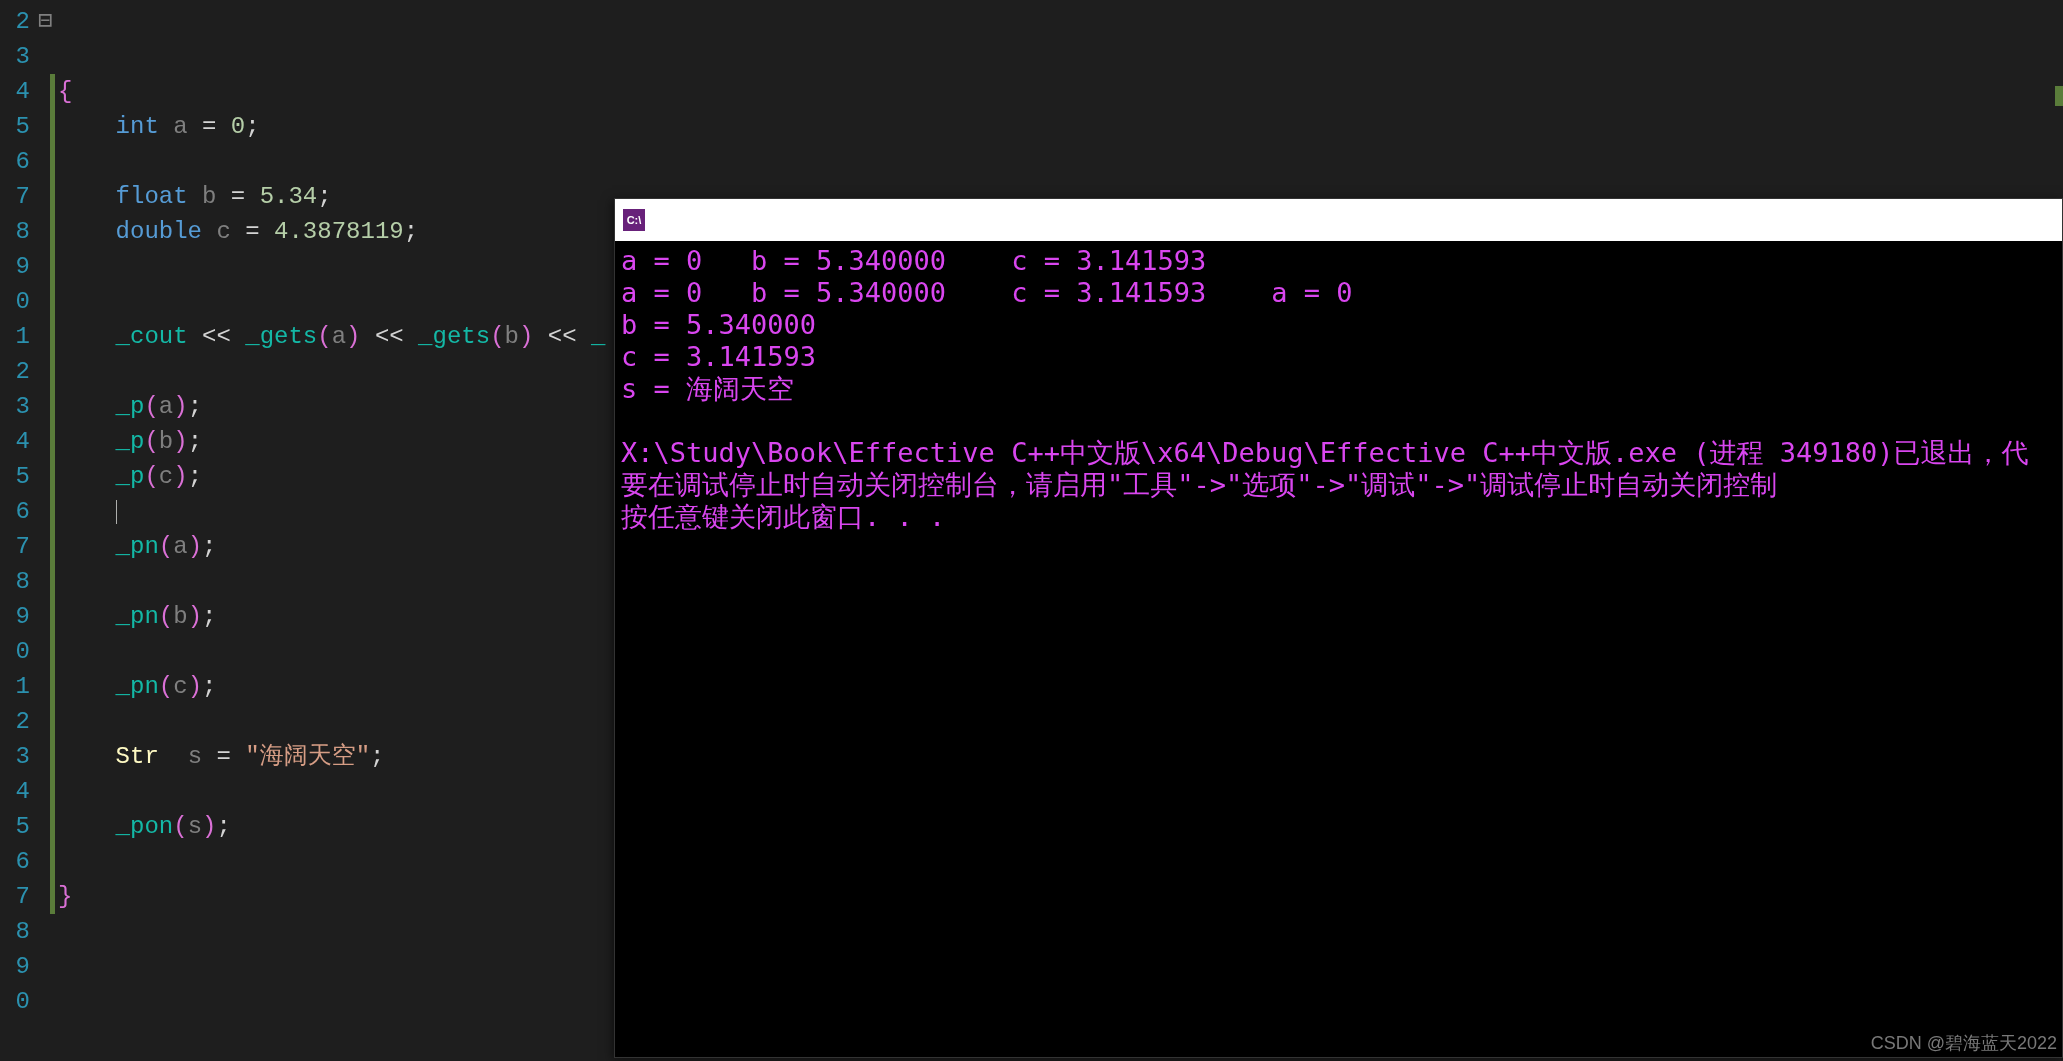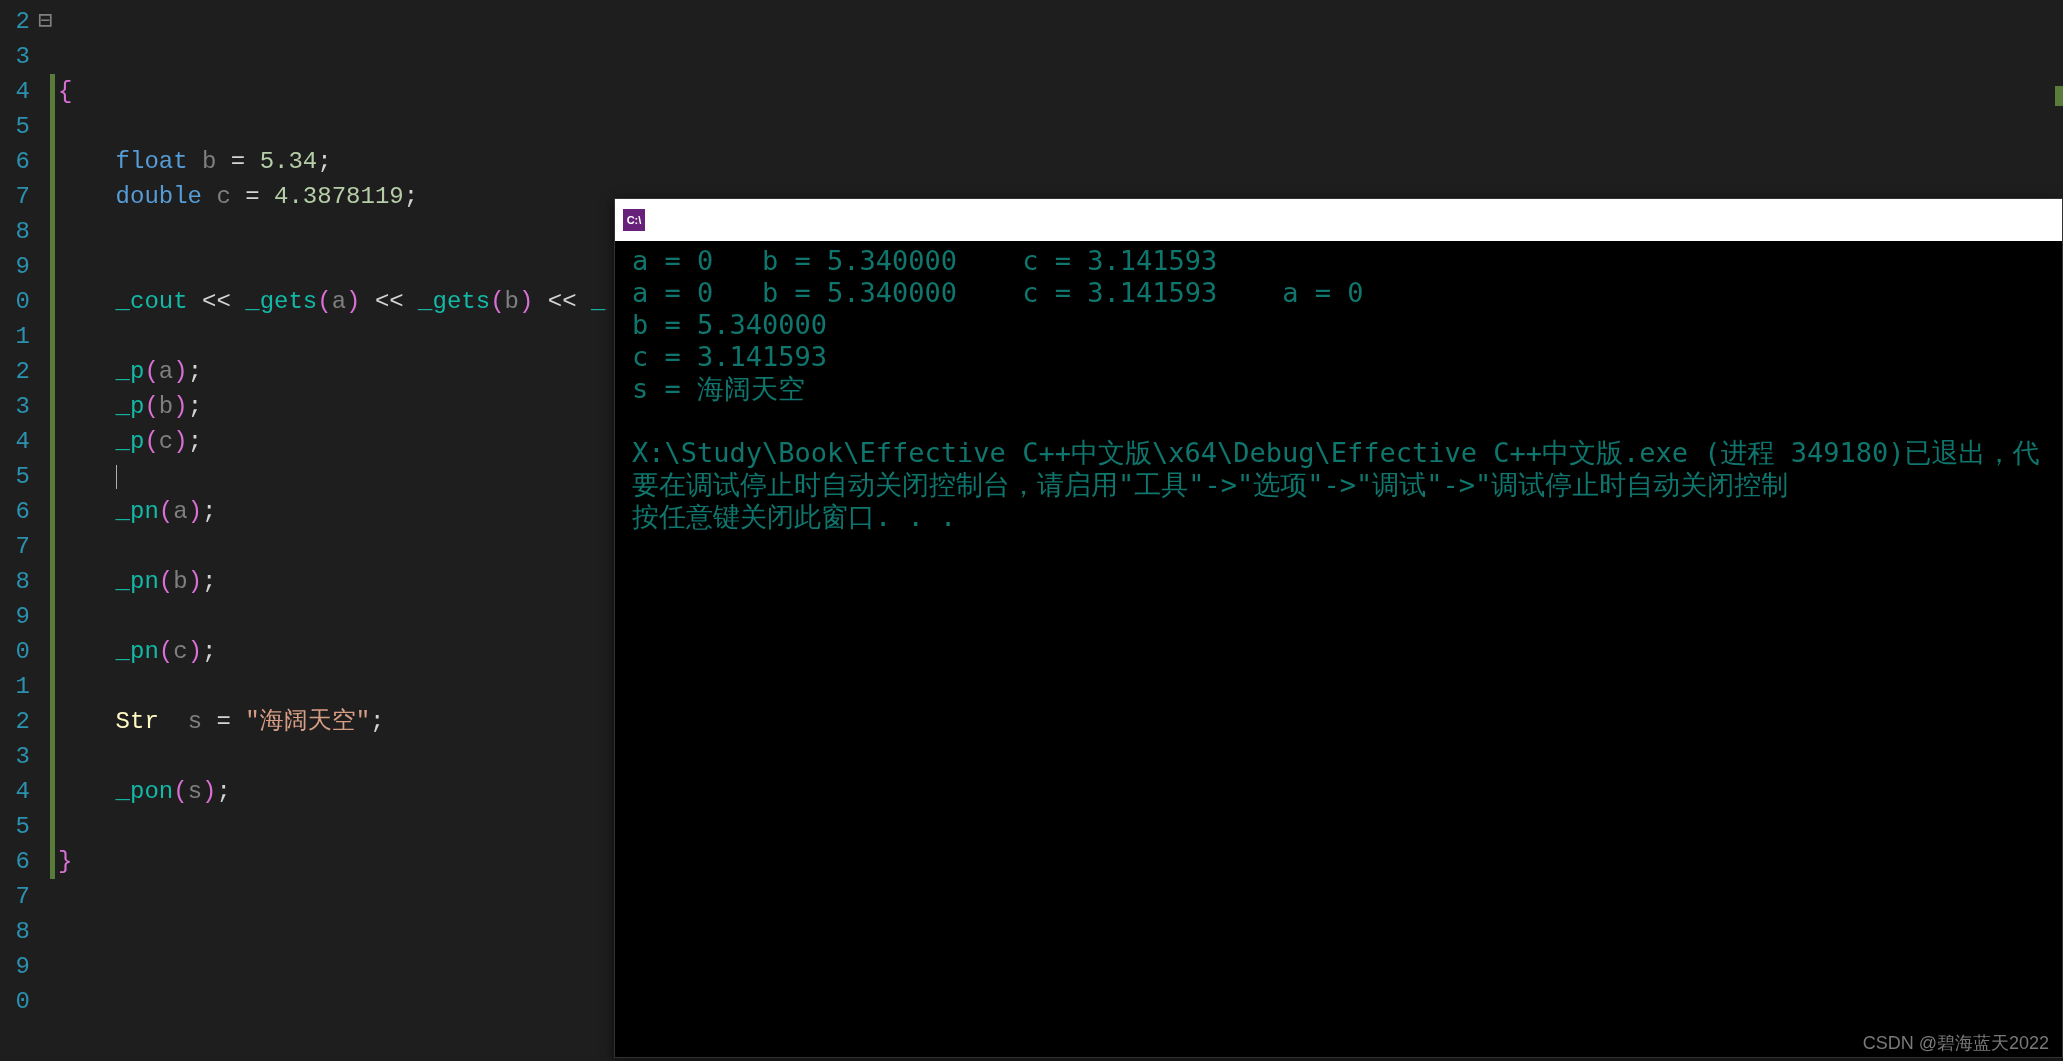--- a/index.html
+++ b/index.html
@@ -115,30 +115,30 @@
       font-size: 11px;
       font-weight: bold;
       font-family: Arial, sans-serif;
     }
     .console-title {
       color: #000;
       font-size: 24px;
       font-family: 'Microsoft YaHei', 'Segoe UI', sans-serif;
     }
     .console-body {
-      padding: 4px 17px;
-      color: #0f766e;
+      padding: 4px 6px;
+      color: #d946ef;
       font-family: 'NSimSun', 'SimSun', Consolas, monospace;
       font-size: 27px;
       line-height: 32px;
       white-space: pre;
     }
     .watermark {
       position: absolute;
-      right: 14px;
+      right: 6px;
       bottom: 6px;
       color: #ababab;
       font-size: 18px;
       font-family: 'Microsoft YaHei', sans-serif;
       opacity: 0.7;
     }
   </style>
 </head>
 <body>
 
@@ -202,20 +202,21 @@
       <div class="fold-mark"></div>
       <div class="fold-mark"></div>
       <div class="fold-mark"></div>
       <div class="fold-mark"></div>
       <div class="fold-mark"></div>
     </div>
   <div class="code-area" id="codearea">
       <div class="code-line"></div>
       <div class="code-line"></div>
       <div class="code-line green-bar"><span class="tok-brace">{</span></div>
+      <div class="code-line green-bar"><span class="tok-plain">    </span><span class="tok-kw">int</span><span class="tok-plain"> </span><span class="tok-var">a</span><span class="tok-plain"> </span><span class="tok-op">=</span><span class="tok-plain"> </span><span class="tok-num">0</span><span class="tok-plain">;</span></div>
       <div class="code-line green-bar"></div>
       <div class="code-line green-bar"><span class="tok-plain">    </span><span class="tok-kw">float</span><span class="tok-plain"> </span><span class="tok-var">b</span><span class="tok-plain"> </span><span class="tok-op">=</span><span class="tok-plain"> </span><span class="tok-num">5.34</span><span class="tok-plain">;</span></div>
       <div class="code-line green-bar"><span class="tok-plain">    </span><span class="tok-kw">double</span><span class="tok-plain"> </span><span class="tok-var">c</span><span class="tok-plain"> </span><span class="tok-op">=</span><span class="tok-plain"> </span><span class="tok-num">4.3878119</span><span class="tok-plain">;</span></div>
       <div class="code-line green-bar"></div>
       <div class="code-line green-bar"></div>
       <div class="code-line green-bar"><span class="tok-plain">    </span><span class="tok-id">_cout</span><span class="tok-plain"> </span><span class="tok-op">&lt;&lt;</span><span class="tok-plain"> </span><span class="tok-id">_gets</span><span class="tok-par">(</span><span class="tok-var">a</span><span class="tok-par">)</span><span class="tok-plain"> </span><span class="tok-op">&lt;&lt;</span><span class="tok-plain"> </span><span class="tok-id">_gets</span><span class="tok-par">(</span><span class="tok-var">b</span><span class="tok-par">)</span><span class="tok-plain"> </span><span class="tok-op">&lt;&lt;</span><span class="tok-plain"> </span><span class="tok-id">_</span></div>
       <div class="code-line green-bar"></div>
       <div class="code-line green-bar"><span class="tok-plain">    </span><span class="tok-id">_p</span><span class="tok-par">(</span><span class="tok-var">a</span><span class="tok-par">)</span><span class="tok-plain">;</span></div>
       <div class="code-line green-bar"><span class="tok-plain">    </span><span class="tok-id">_p</span><span class="tok-par">(</span><span class="tok-var">b</span><span class="tok-par">)</span><span class="tok-plain">;</span></div>
       <div class="code-line green-bar"><span class="tok-plain">    </span><span class="tok-id">_p</span><span class="tok-par">(</span><span class="tok-var">c</span><span class="tok-par">)</span><span class="tok-plain">;</span></div>

